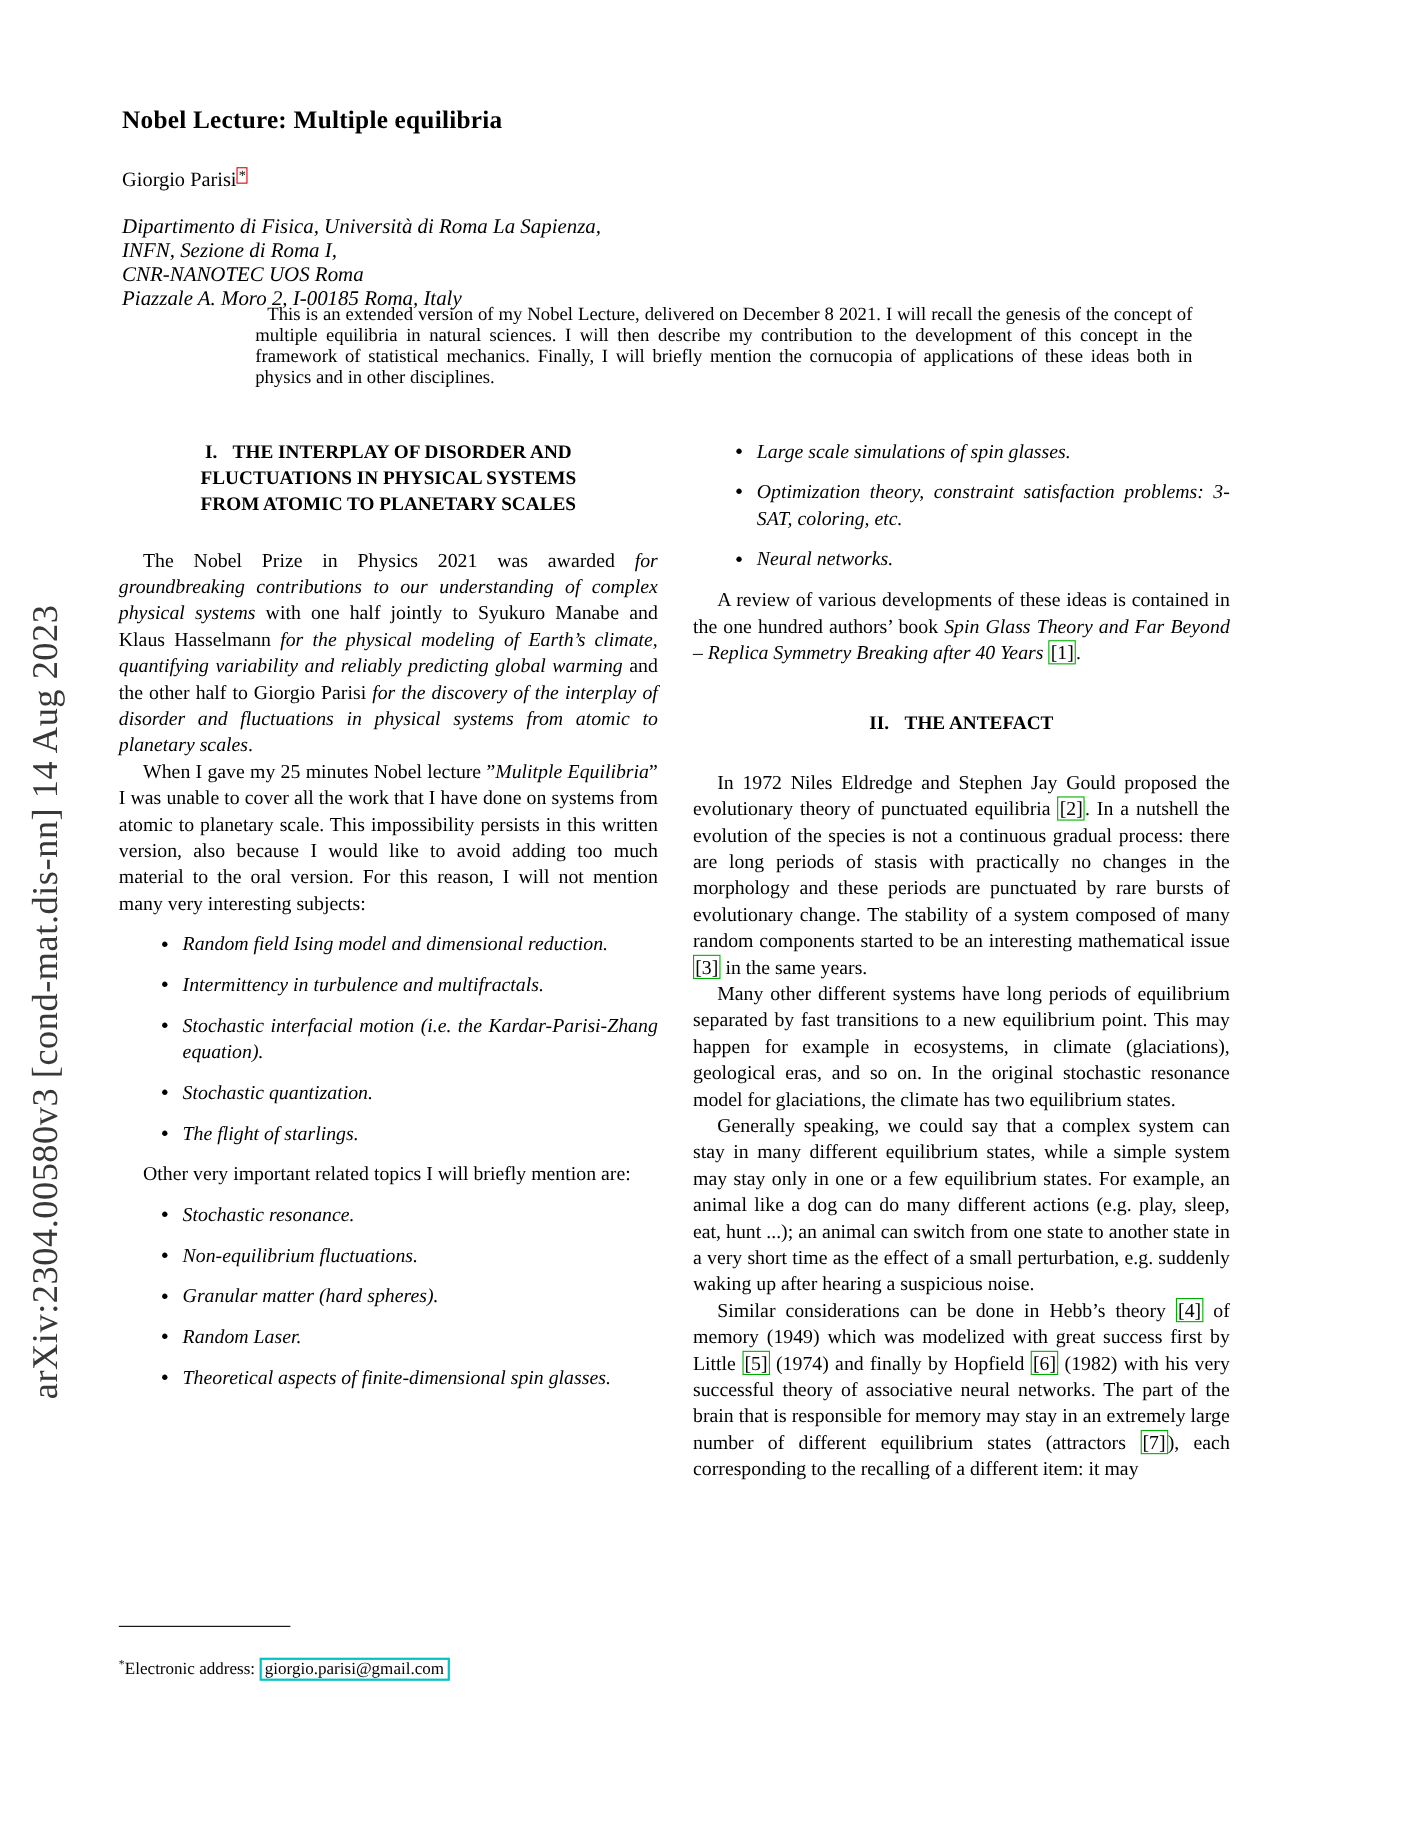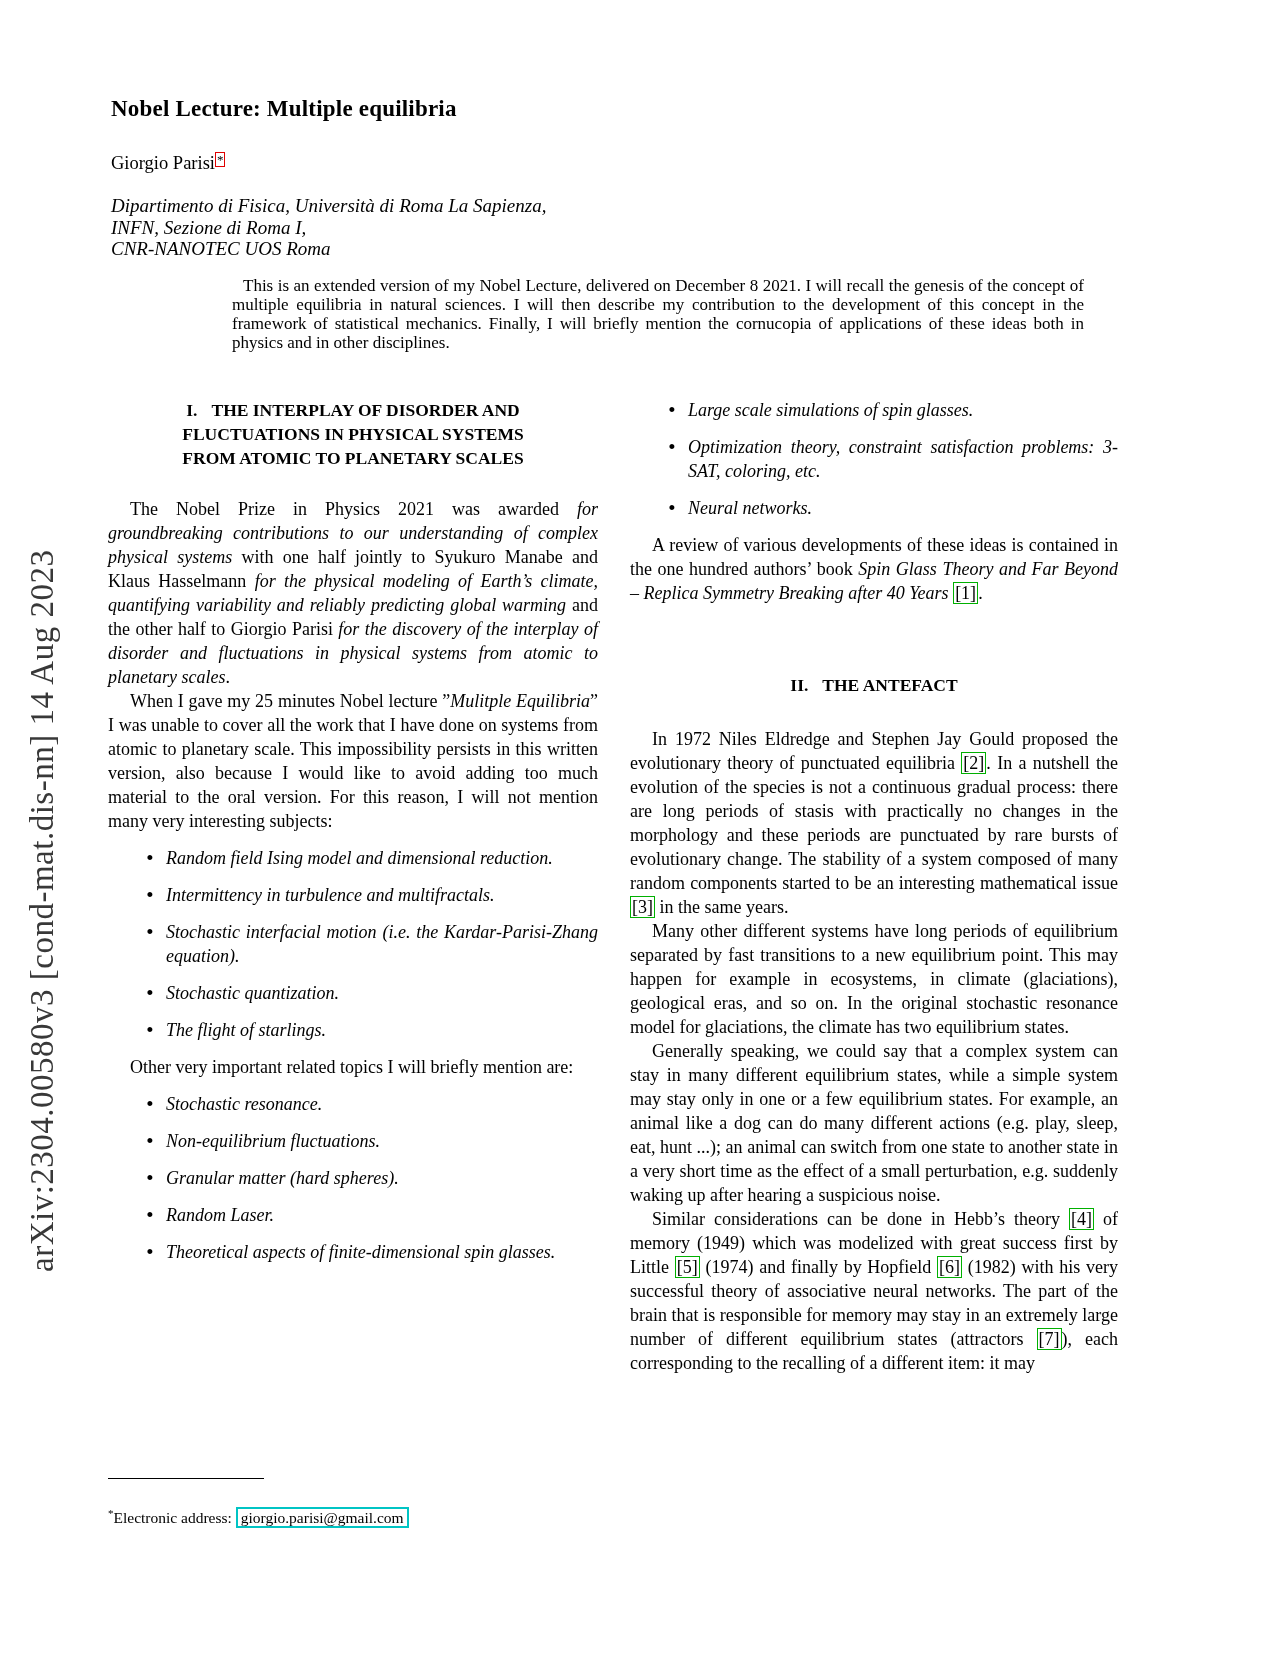--- a/index.html
+++ b/index.html
@@ -50,21 +50,21 @@
   .col { position: absolute; top: 398px; font-size: 18px; line-height: 24px; text-align: justify; }
   .col-left  { left: 108px; width: 490px; }
   .col-right { left: 630px; width: 488px; }
 
   .sec-head {
     font-weight: 700; text-align: center; text-indent: 0;
     font-size: 17.5px; line-height: 24px;
     margin: 0 0 27px 0;
   }
   .sec-head .sec-num { margin-right: 14px; }
-  .sec-head.mid { margin-top: 68px; margin-bottom: 30px; }
+  .sec-head.mid { margin-top: 40px; margin-bottom: 30px; }
 
   .para { margin: 0; text-indent: 22px; }
   .it { font-style: italic; }
 
   ul.blist { list-style: none; margin: 13px 0 0 0; padding: 0; font-style: italic; }
   ul.blist.first { margin-top: 0; }
   ul.blist li { position: relative; padding-left: 58px; margin-bottom: 13px; }
   ul.blist li::before {
     content: "\2022";
     position: absolute; left: 38px; top: 0;
@@ -84,20 +84,21 @@
 
 <div class="watermark">arXiv:2304.00580v3  [cond-mat.dis-nn]  14 Aug 2023</div>
 
 <div class="header">
   <div class="title">Nobel Lecture: Multiple equilibria</div>
   <div class="author"><span>Giorgio Parisi</span><span class="fnmark-box">*</span></div>
   <div class="affils">
     <div>Dipartimento di Fisica, Università di Roma La Sapienza,</div>
     <div>INFN, Sezione di Roma I,</div>
     <div>CNR-NANOTEC UOS Roma</div>
+    <div>Piazzale A. Moro 2, I-00185 Roma, Italy</div>
   </div>
 </div>
 
 <div class="abstract">This is an extended version of my Nobel Lecture, delivered on December 8 2021. I will recall the genesis of the concept of multiple equilibria in natural sciences. I will then describe my contribution to the development of this concept in the framework of statistical mechanics. Finally, I will briefly mention the cornucopia of applications of these ideas both in physics and in other disciplines.</div>
 
 <div class="col col-left">
   <div class="sec-head"><span class="sec-num">I.</span><span>THE INTERPLAY OF DISORDER AND</span><br><span>FLUCTUATIONS IN PHYSICAL SYSTEMS</span><br><span>FROM ATOMIC TO PLANETARY SCALES</span></div>
 
   <p class="para"><span>The Nobel Prize in Physics 2021 was awarded </span><span class="it">for groundbreaking contributions to our understanding of complex physical systems</span><span> with one half jointly to Syukuro Manabe and Klaus Hasselmann </span><span class="it">for the physical modeling of Earth’s climate, quantifying variability and reliably predicting global warming</span><span> and the other half to Giorgio Parisi </span><span class="it">for the discovery of the interplay of disorder and fluctuations in physical systems from atomic to planetary scales</span><span>.</span></p>
 

